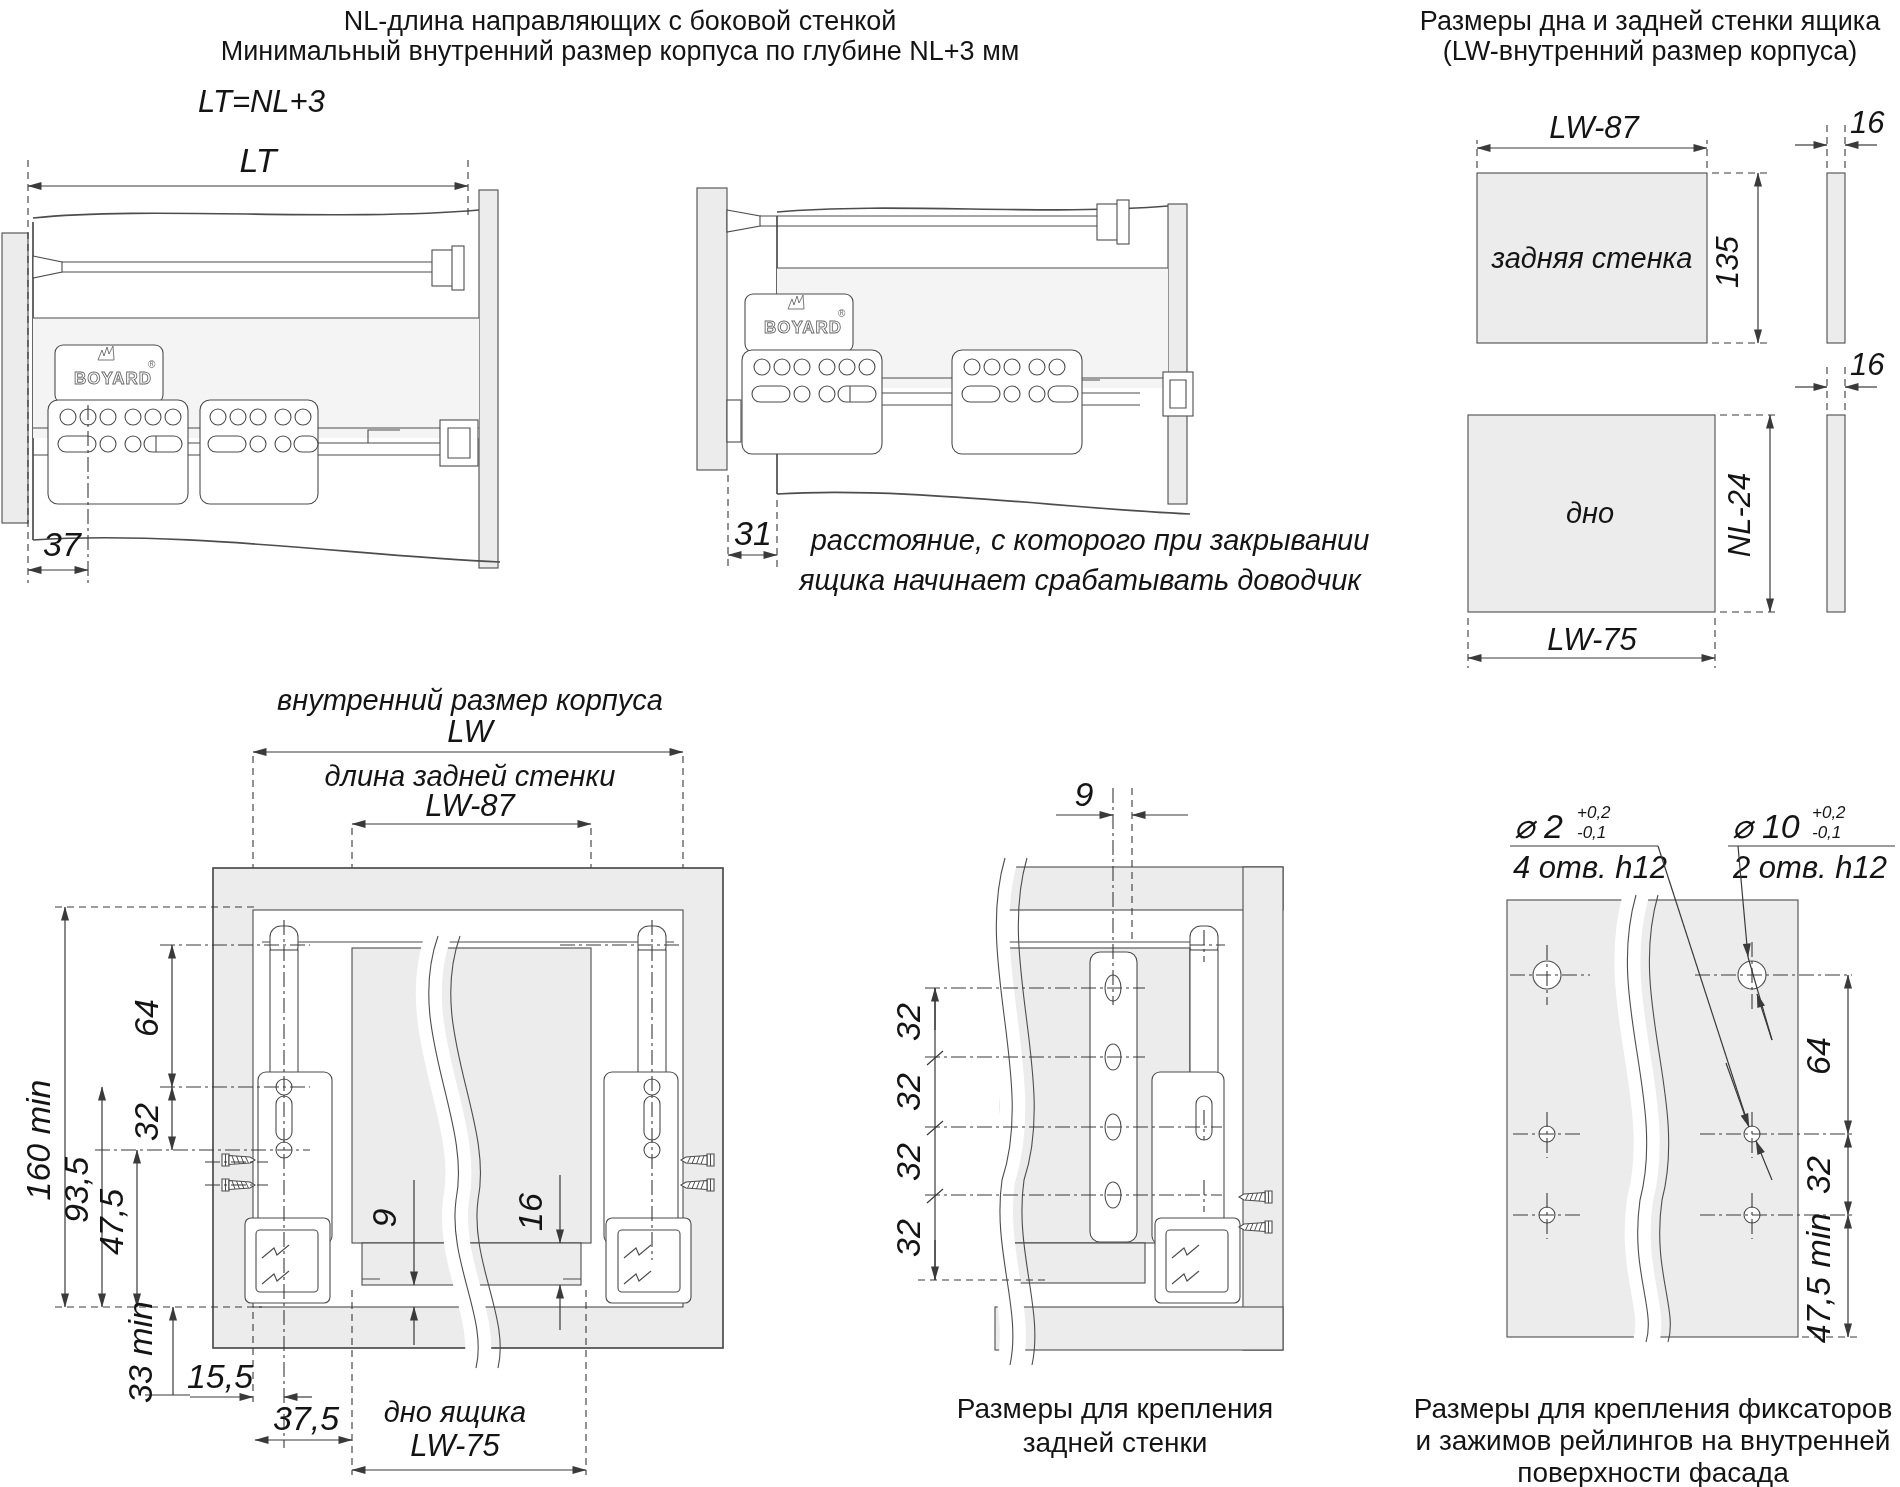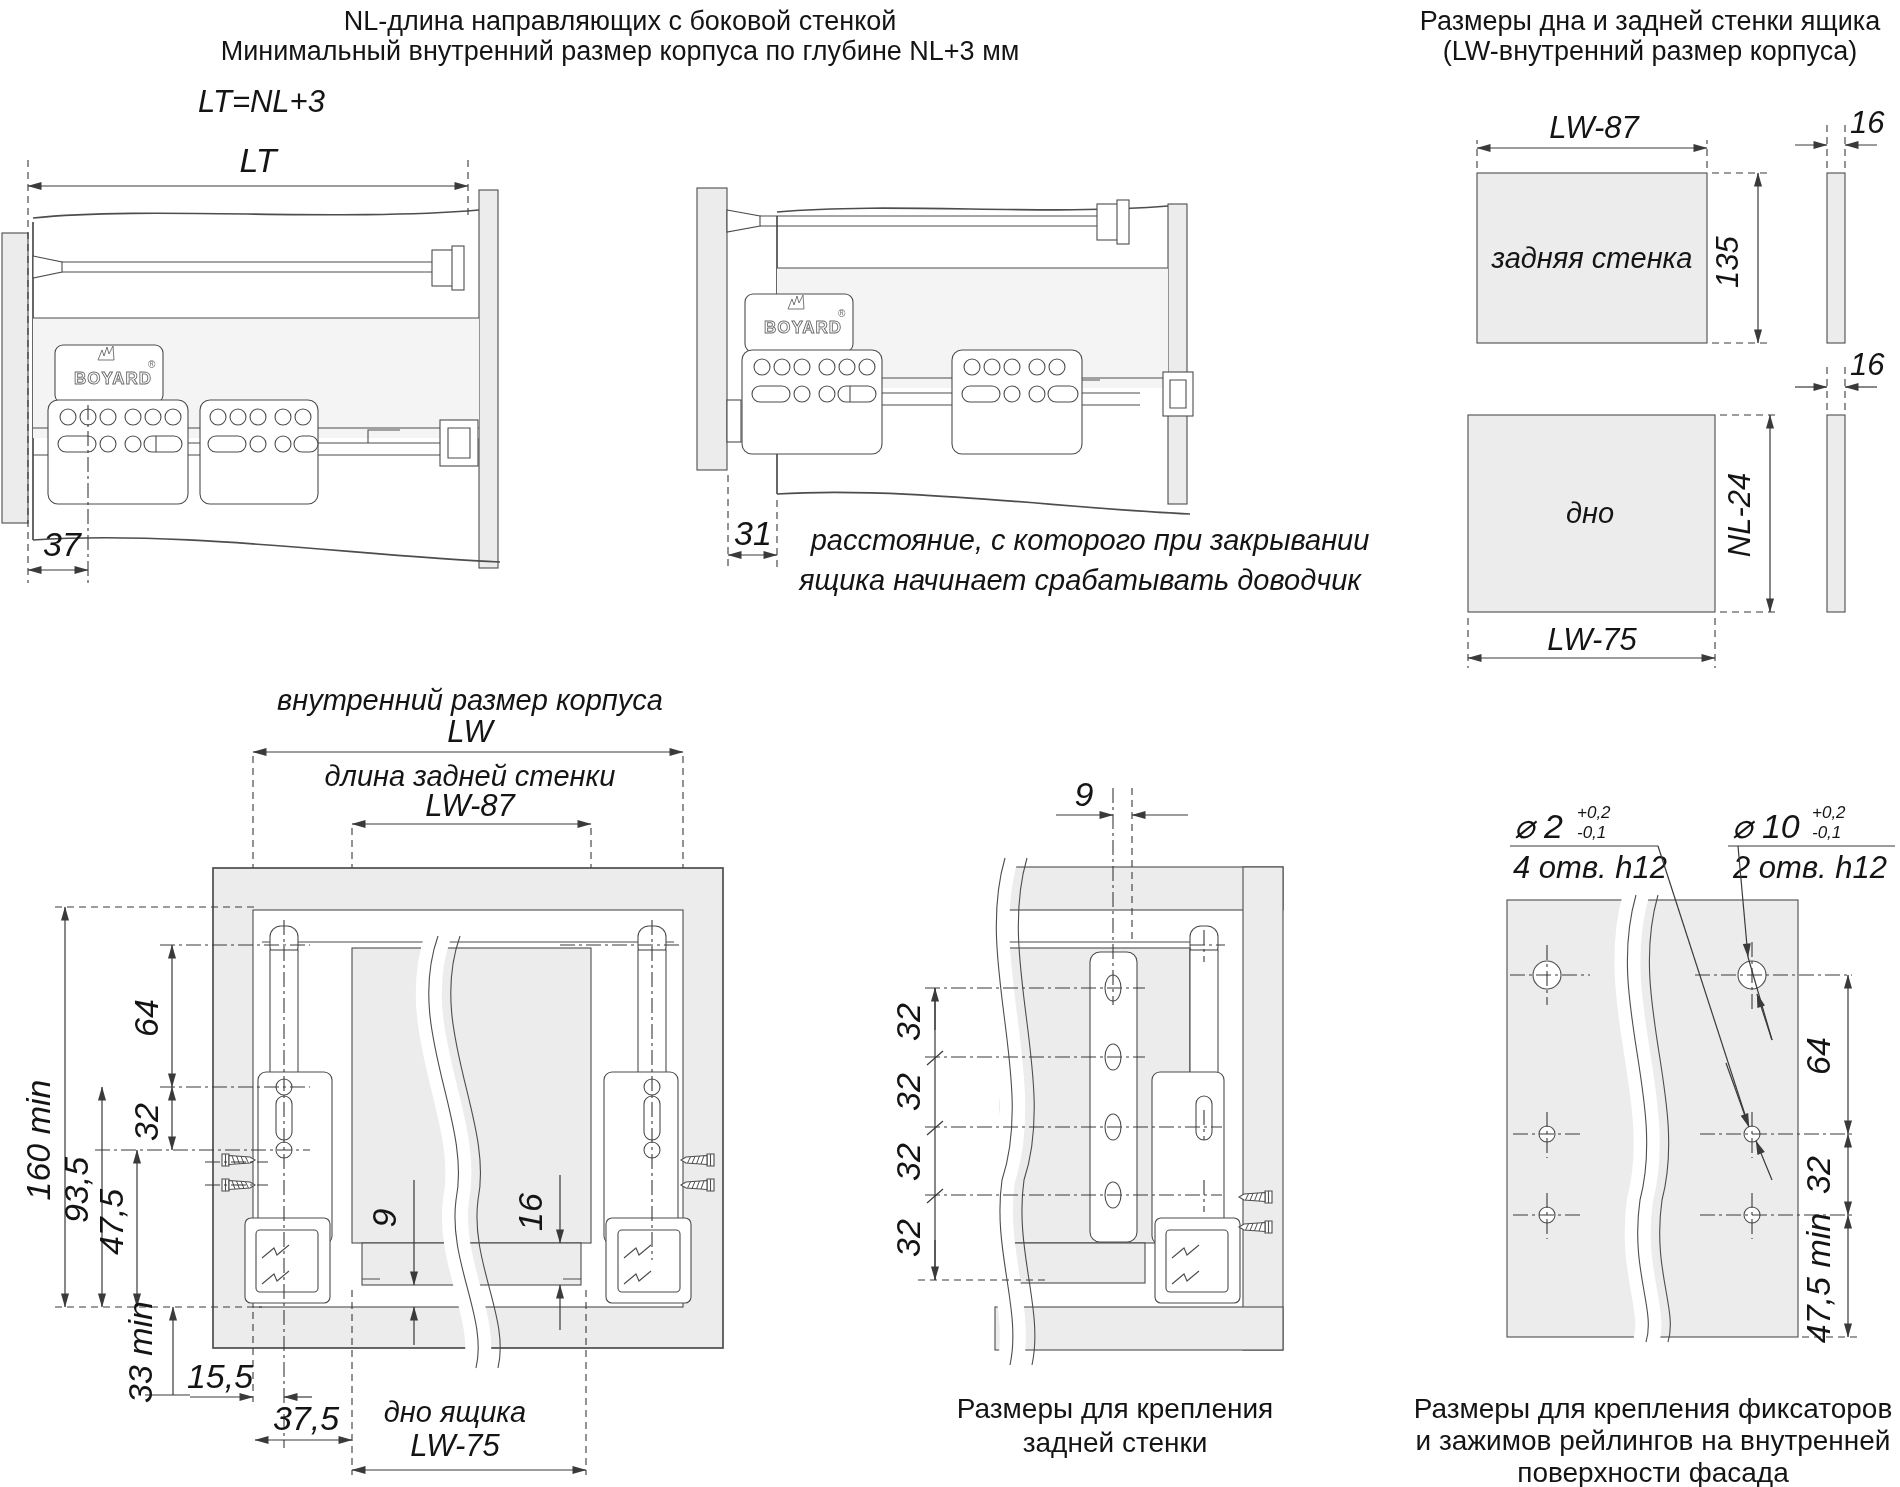--- a/index.html
+++ b/index.html
@@ -1,17 +1,17 @@
 <!DOCTYPE html>
 <html><head>
 <meta charset="utf-8">
 <style>
   html,body{margin:0;padding:0;background:#fff;}
   #stage{position:relative;width:1900px;height:1487px;background:#ffffff;overflow:hidden;
-         font-family:"Liberation Sans", sans-serif;border-radius:24px;}
+         font-family:"Liberation Sans", sans-serif;}
   svg{position:absolute;left:0;top:0;}
   
   .ln   {stroke:#4d4d4d;stroke-width:1.7;fill:none;}
   .lnt  {stroke:#4d4d4d;stroke-width:1.1;fill:none;}
   .dim  {stroke:#3a3a3a;stroke-width:1.2;fill:none;}
   .dash {stroke:#3a3a3a;stroke-width:1.1;fill:none;stroke-dasharray:7 5;}
   .dd   {stroke:#3a3a3a;stroke-width:1.1;fill:none;stroke-dasharray:15 4 3 4;}
   .fg   {fill:#ececec;}
   .fg2  {fill:#f4f4f4;}
   .fw   {fill:#ffffff;}

